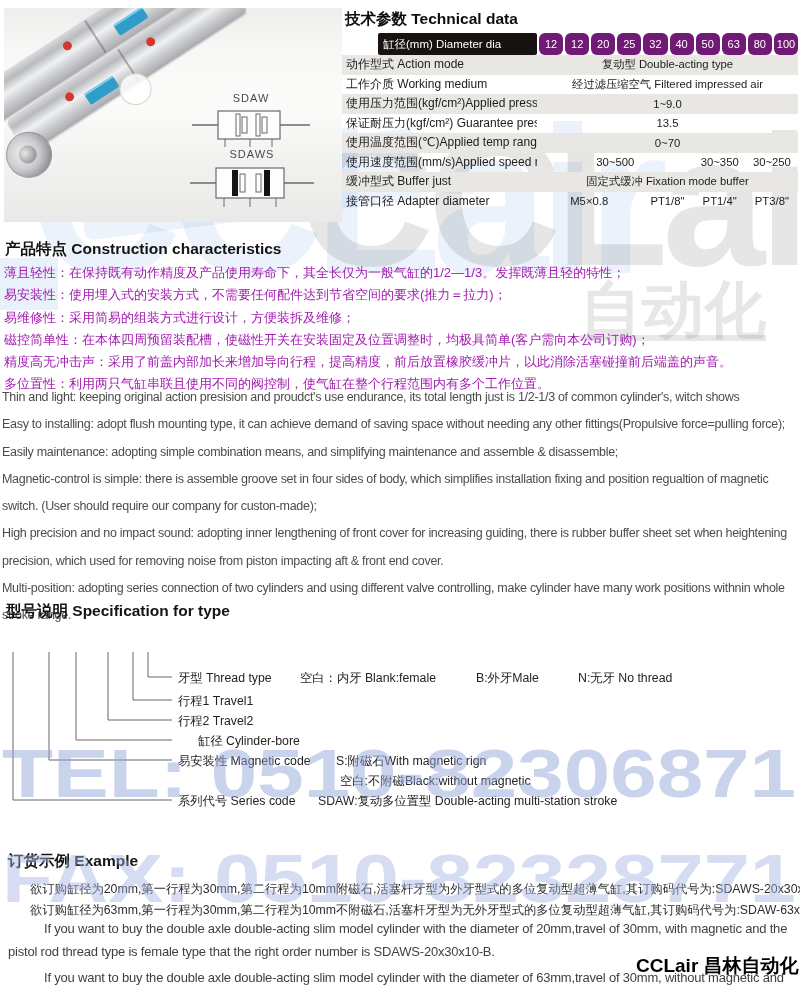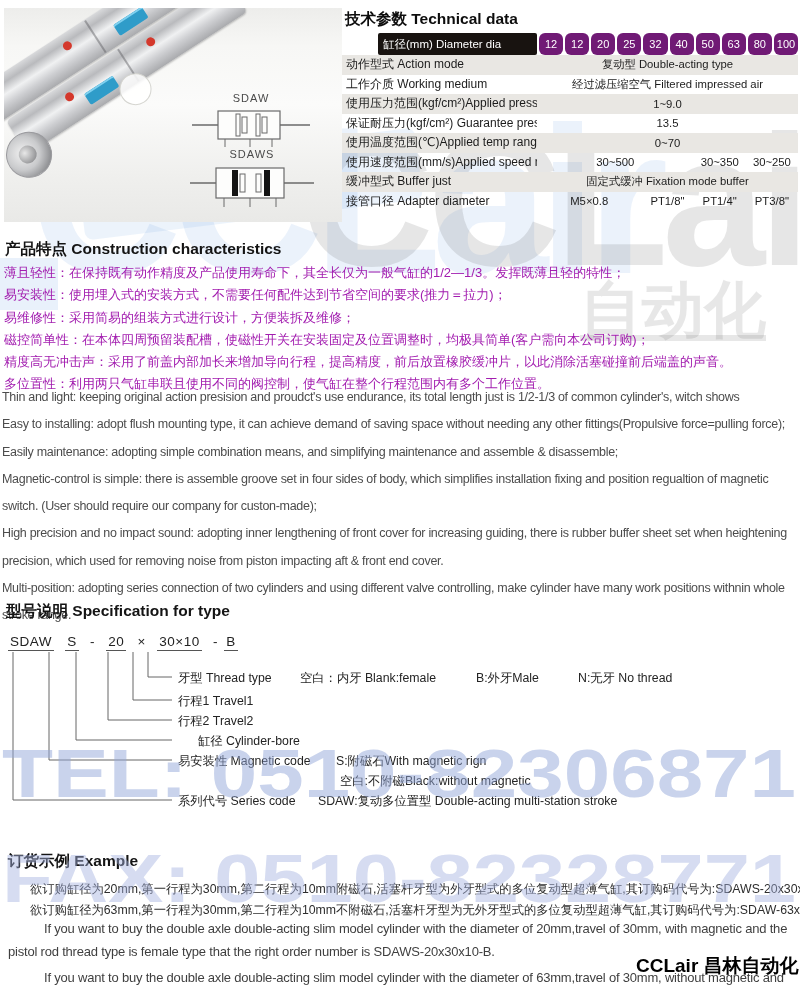--- a/index.html
+++ b/index.html
@@ -222,30 +222,20 @@
   <div class="abs feat-en">
     <p>Thin and light: keeping original action presision and proudct's use endurance, its total length just is 1/2-1/3 of common cylinder's, witch shows</p>
     <p>Easy to installing: adopt flush mounting type, it can achieve demand of saving space without needing any other fittings(Propulsive force=pulling force);</p>
     <p>Easily maintenance: adopting simple combination means, and simplifying maintenance and assemble &amp; disassemble;</p>
     <p>Magnetic-control is simple: there is assemble groove set in four sides of body, which simplifies installation fixing and position regualtion of magnetic switch. (User should require our company for custon-made);</p>
     <p>High precision and no impact sound: adopting inner lengthening of front cover for increasing guiding, there is rubber buffer sheet set when heightening precision, which used for removing noise from piston impacting aft &amp; front end cover.</p>
     <p>Multi-position: adopting series connection of two cylinders and using different valve controlling, make cylinder have many work positions withnin whole stroke range.</p>
   </div>
 
   <div class="abs sec-title spec-title">型号说明 Specification for type</div>
-  <div class="abs model-code">
-    <span class="mp u">SDAW</span>
-    <span class="mp u">S</span>
-    <span class="mp">-</span>
-    <span class="mp u">20</span>
-    <span class="mp">×</span>
-    <span class="mp u">30×10</span>
-    <span class="mp" style="margin-right:2px">-</span>
-    <span class="mp u">B</span>
-  </div>
 
   <svg class="abs" style="left:0;top:646px;" width="700" height="160" viewBox="0 0 700 160">
     <path d="M148,6 V31 H172" fill="none" stroke="#666" stroke-width="1"></path>
     <path d="M133,6 V54 H172" fill="none" stroke="#666" stroke-width="1"></path>
     <path d="M108,6 V74 H172" fill="none" stroke="#666" stroke-width="1"></path>
     <path d="M76,6 V94 H172" fill="none" stroke="#666" stroke-width="1"></path>
     <path d="M49,6 V114 H172" fill="none" stroke="#666" stroke-width="1"></path>
     <path d="M13,6 V154 H172" fill="none" stroke="#666" stroke-width="1"></path>
   </svg>
 

